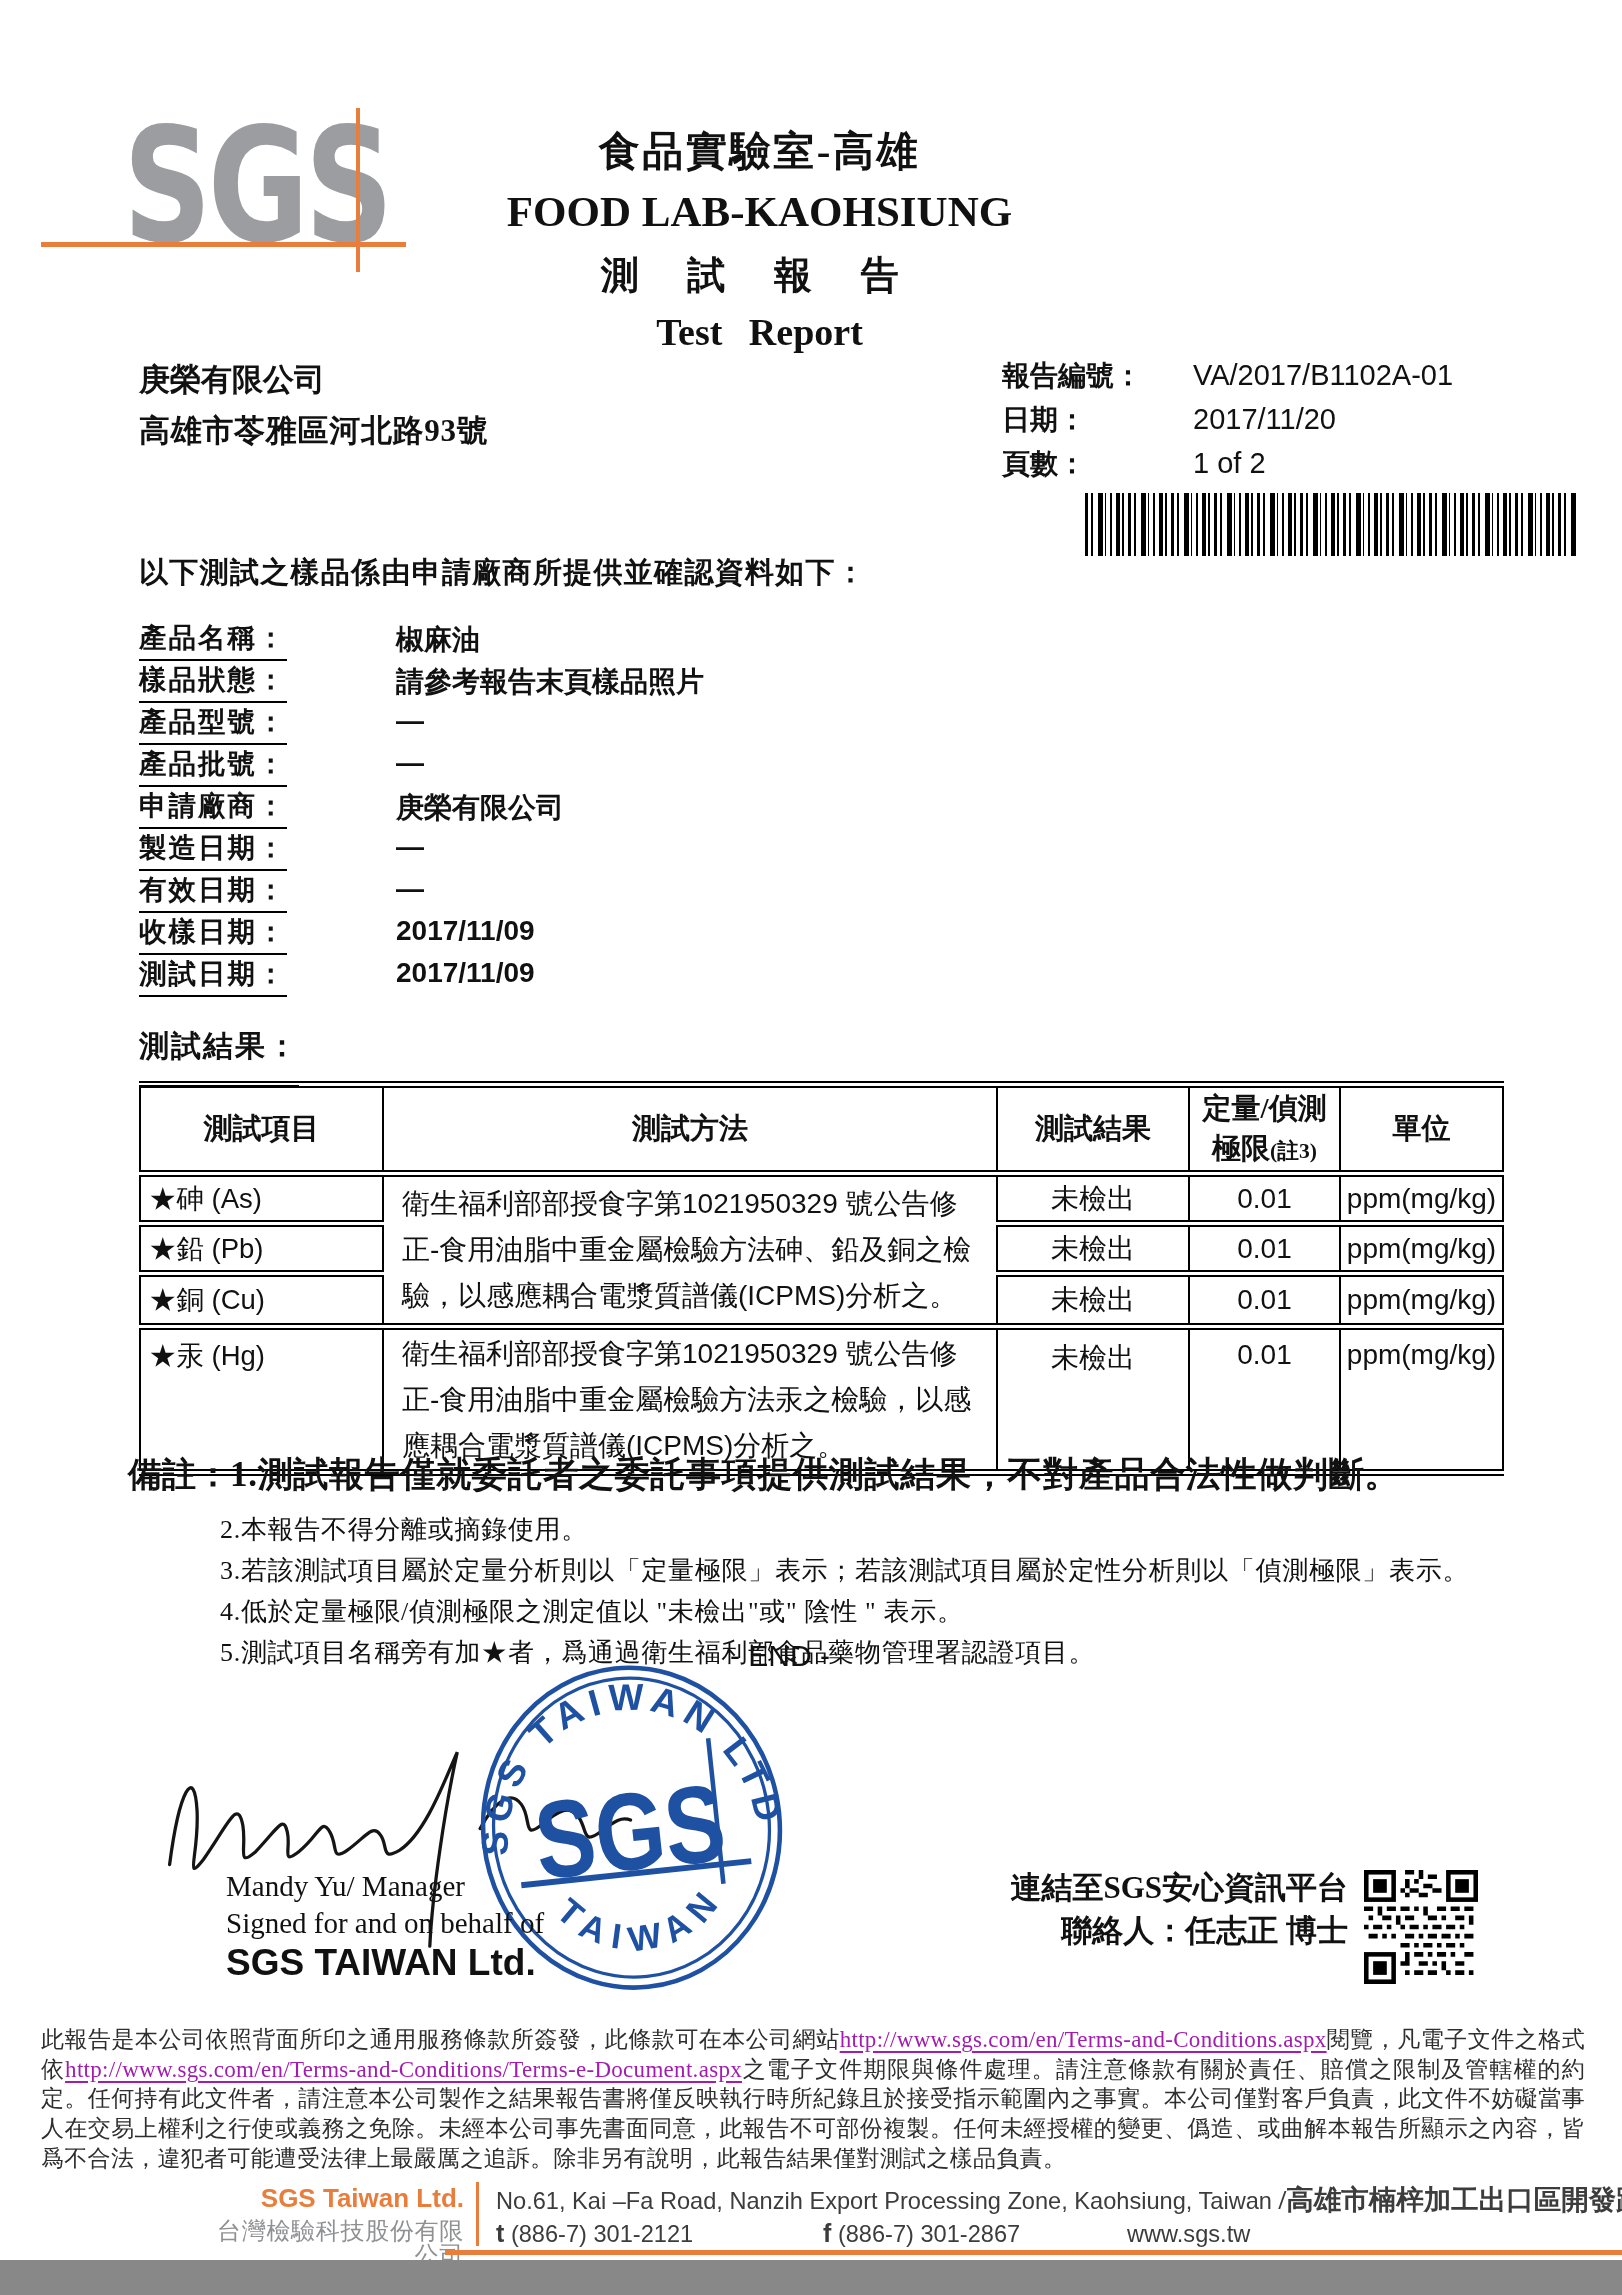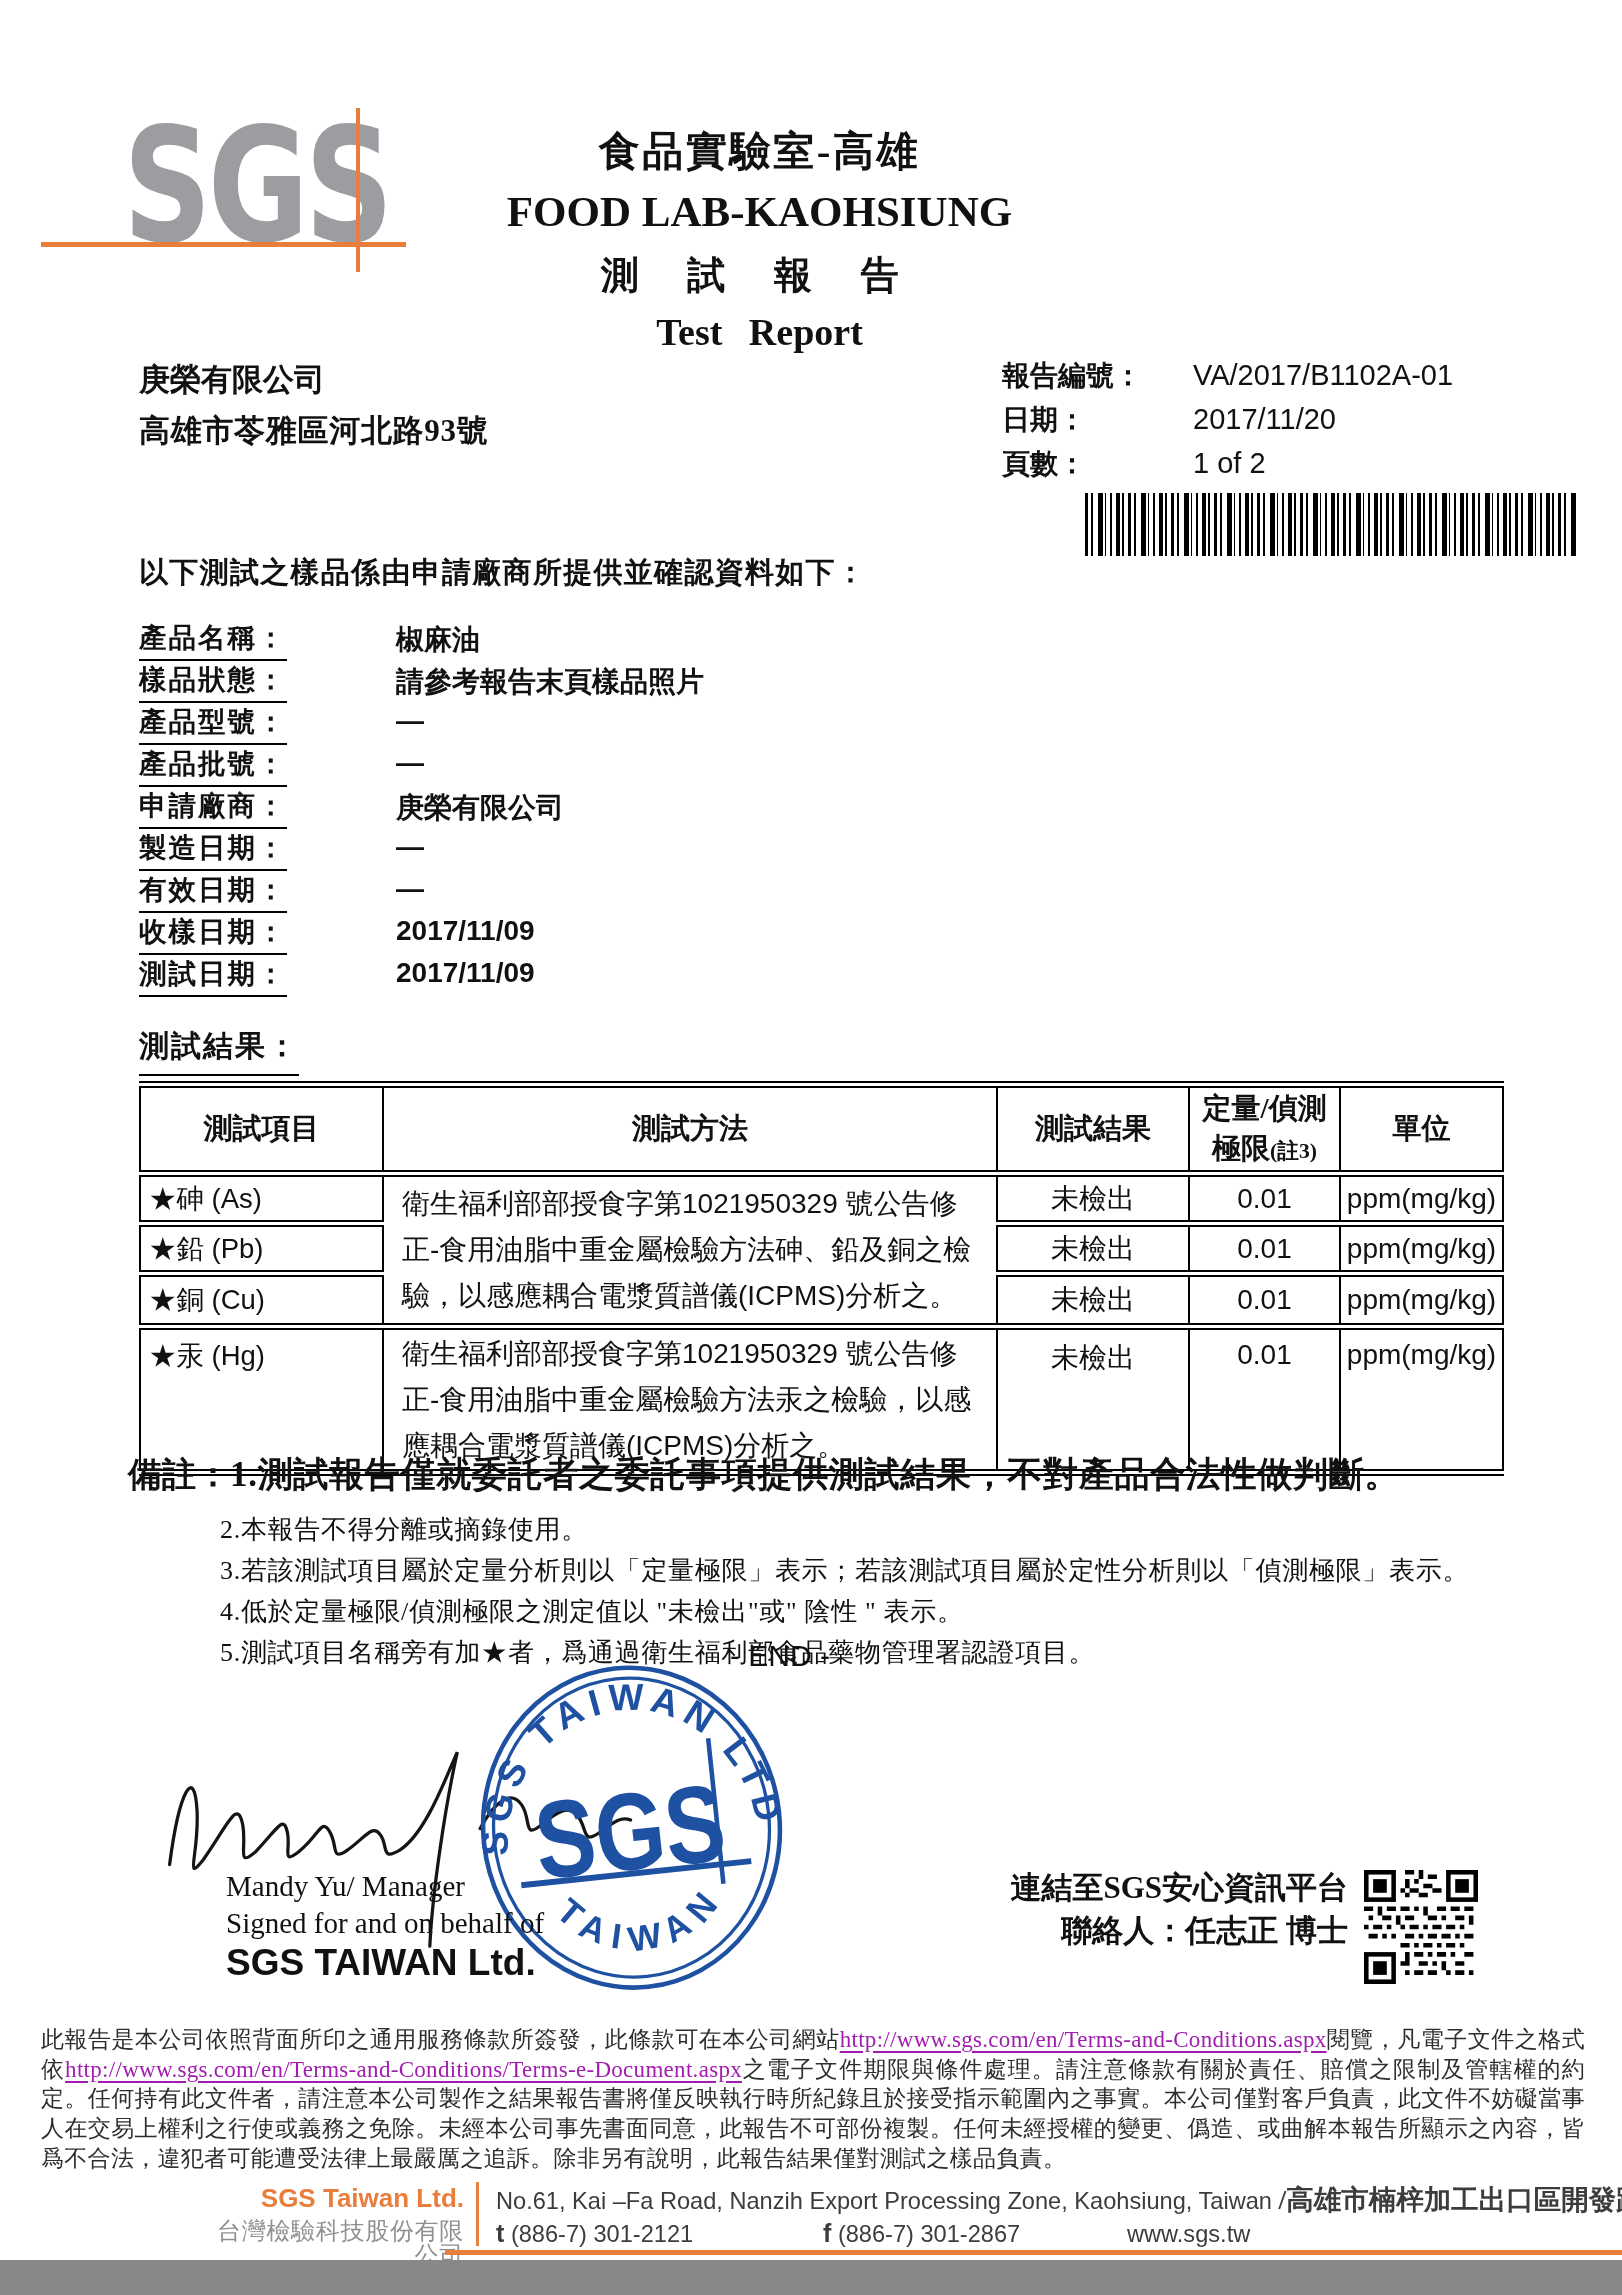--- a/index.html
+++ b/index.html
@@ -39,21 +39,21 @@
   .intro{left:139px;top:553px;font-size:29px;font-weight:bold;letter-spacing:1.3px;}
   .fields{left:139px;top:620px;}
   .frow{position:relative;height:42px;}
   .flabel{display:inline-block;font-size:27.5px;font-weight:bold;letter-spacing:2px;
           border-bottom:2px solid #000;padding-bottom:3.3px;}
   .fvalue{position:absolute;left:257px;top:1.3px;font-family:"Liberation Sans",sans-serif;
           font-size:28px;font-weight:bold;white-space:nowrap;}
 
   
   .results-title{left:139px;top:1026px;font-size:30px;font-weight:bold;letter-spacing:2px;
-                 border-bottom:2.6px solid #000;padding-bottom:7px;}
+                 border-bottom:2.6px solid #000;padding-bottom:18px;}
   .rtable{left:139px;top:1081px;}
   table{border-collapse:collapse;table-layout:fixed;width:1363px;}
   th,td{border:2.6px solid #000;overflow:hidden;}
   thead th{border-top:7.9px double #000;border-bottom:7.9px double #000;
            font-size:29px;font-weight:bold;text-align:center;vertical-align:middle;}
   tbody td{border-top:7.9px double #000;}
   tbody tr:last-child td{border-bottom:7.9px double #000;}
   tr.h-hdr{height:73px;} tr.r1{height:50px;} tr.r2{height:50px;} tr.r3{height:53px;} tr.r4{height:118px;}
   .c-item{font-family:"Liberation Sans",sans-serif;font-size:27.5px;padding-left:7.9px;vertical-align:middle;}
   .c-method{font-family:"Liberation Sans",sans-serif;font-size:28px;line-height:46px;

